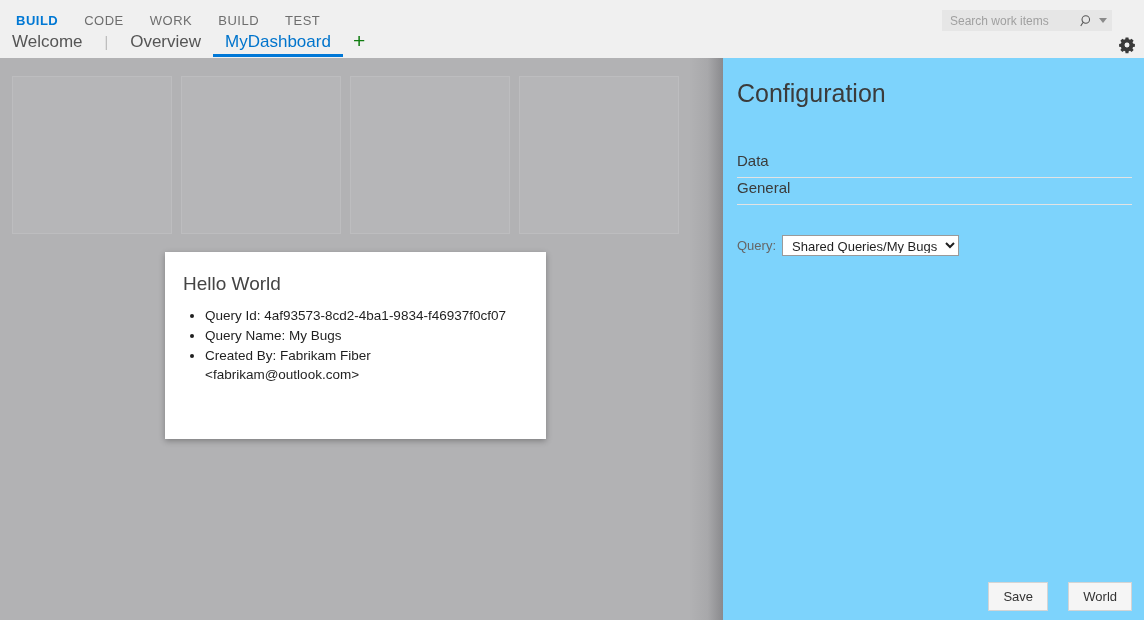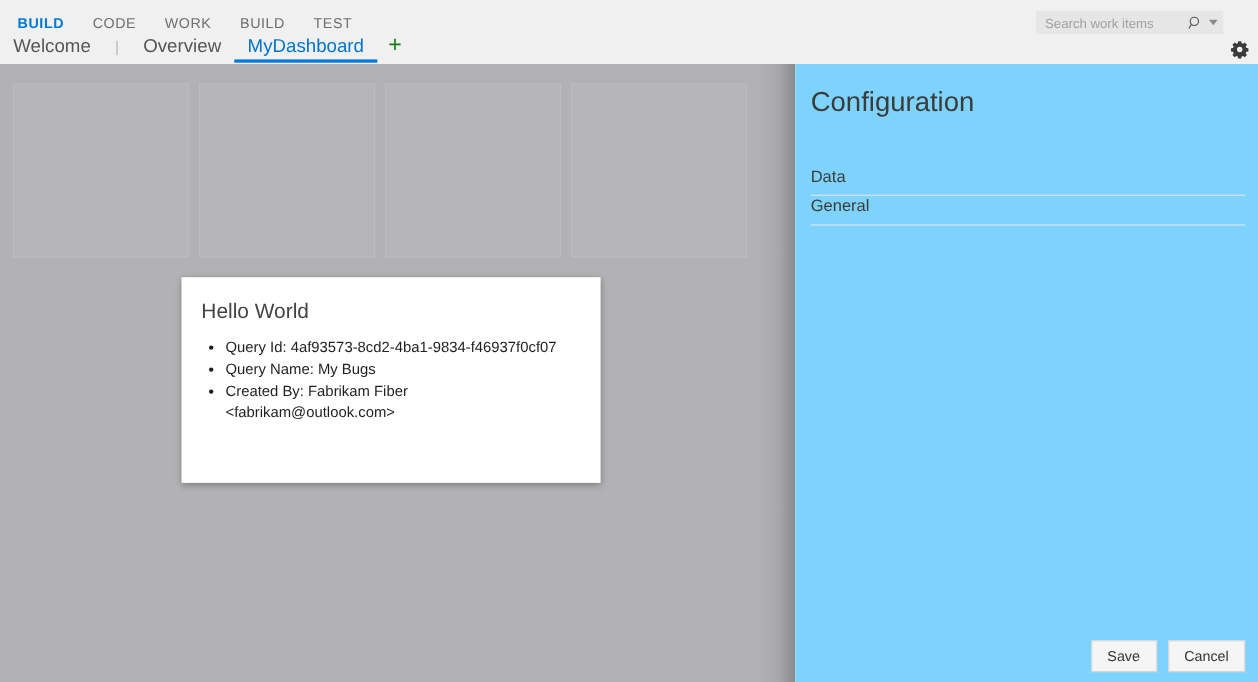--- a/index.html
+++ b/index.html
@@ -272,21 +272,21 @@
     line-height: 16px;
     box-sizing: border-box;
     cursor: pointer;
   }
 
   .config-actions {
     position: absolute;
     right: 12px;
     bottom: 9px;
     display: flex;
-    gap: 10px;
+    gap: 20px;
   }
   .btn {
     font-family: "Liberation Sans", sans-serif;
     font-size: 13px;
     color: #333333;
     background: #f5f5f5;
     border: 1px solid #d4d4d4;
     min-width: 60px;
     height: 29px;
     padding: 0 14px;
@@ -355,22 +355,28 @@
 
   <div class="config-panel">
 
     <h1 class="config-title">Configuration</h1>
 
     <div class="config-sections">
       <div class="section-head data">Data</div>
 
       <div class="section-head">General</div>
 
+      <div class="field-row">
+        <span class="field-label">Query:</span>
+        <select class="query-select">
+          <option>Shared Queries/My Bugs</option>
+        </select>
+      </div>
     </div>
 
     <div class="config-actions">
       <button class="btn">Save</button>
-      <button class="btn">Cancel</button>
+      <button class="btn">World</button>
     </div>
 
   </div>
 
 </div>
 
 </body></html>

